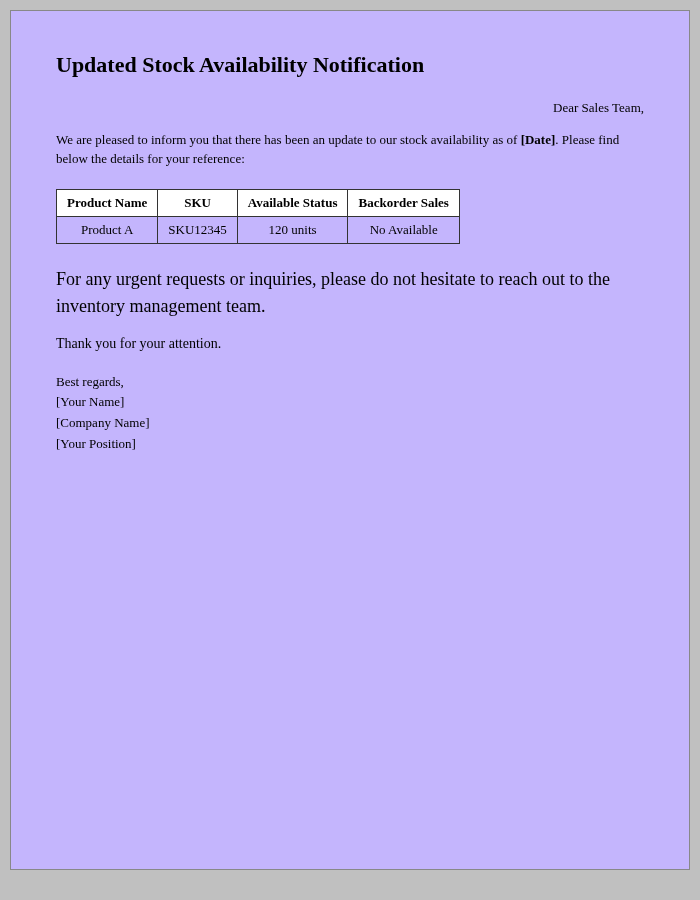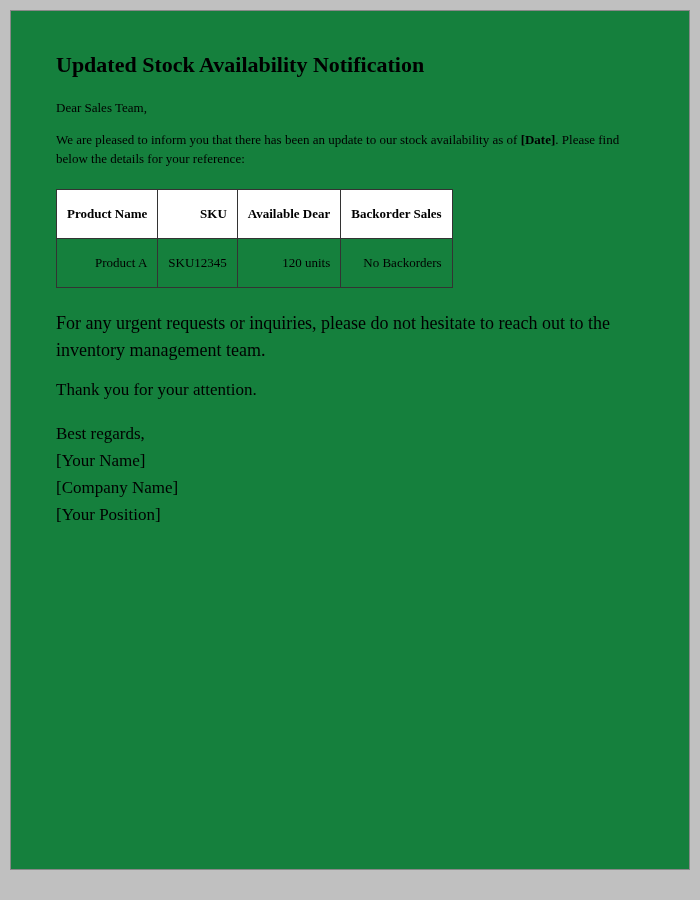--- a/index.html
+++ b/index.html
@@ -12,39 +12,40 @@
       background: #c0c0c0;
       display: flex;
       justify-content: center;
       align-items: flex-start;
       min-height: 900px;
       padding: 10px;
       font-family: Georgia, 'Times New Roman', serif;
     }
 
     .document {
-      background: #15803d;
+      background: #c4b5fd;
       width: 696px;
       min-height: 860px;
       border: 1px solid #888;
       padding: 40px 45px;
     }
 
     .doc-title {
       font-size: 22px;
       font-weight: bold;
       margin-bottom: 20px;
       line-height: 1.3;
       font-family: Georgia, 'Times New Roman', serif;
     }
 
     .greeting {
       font-size: 13px;
       margin-bottom: 14px;
       font-family: Georgia, 'Times New Roman', serif;
+      text-align: right;
     }
 
     .intro-text {
       font-size: 13px;
       margin-bottom: 20px;
       line-height: 1.5;
       font-family: Georgia, 'Times New Roman', serif;
     }
 
     .intro-text strong {
@@ -54,49 +55,49 @@
 
     table {
       border-collapse: collapse;
       margin-bottom: 22px;
       font-size: 13px;
       font-family: Georgia, 'Times New Roman', serif;
     }
 
     table th, table td {
       border: 1px solid #333;
-      padding: 16px 10px;
-      text-align: right;
+      padding: 5px 10px;
+      text-align: center;
       white-space: nowrap;
     }
 
     table th {
       font-weight: bold;
       background: #fff;
     }
 
     table td {
       font-weight: normal;
     }
 
     .footer-text {
       font-size: 18px;
       margin-bottom: 16px;
       line-height: 1.5;
       font-family: Georgia, 'Times New Roman', serif;
     }
 
     .thank-you {
-      font-size: 17px;
+      font-size: 14px;
       margin-bottom: 20px;
       font-family: Georgia, 'Times New Roman', serif;
     }
 
     .signature {
-      font-size: 17px;
+      font-size: 13px;
       line-height: 1.6;
       font-family: Georgia, 'Times New Roman', serif;
     }
   </style>
 </head>
 <body>
 
 <div class="document">
 
   <h1 class="doc-title">Updated Stock Availability Notification</h1>
@@ -106,30 +107,30 @@
   <p class="intro-text">
     We are pleased to inform you that there has been an update to our stock availability as of
     <strong>[Date]</strong>. Please find below the details for your reference:
   </p>
 
   <table>
     <thead>
       <tr>
         <th>Product Name</th>
         <th>SKU</th>
-        <th>Available Dear</th>
+        <th>Available Status</th>
         <th>Backorder Sales</th>
       </tr>
     </thead>
     <tbody>
       <tr>
         <td>Product A</td>
         <td>SKU12345</td>
         <td>120 units</td>
-        <td>No Backorders</td>
+        <td>No Available</td>
       </tr>
     </tbody>
   </table>
 
   <p class="footer-text">For any urgent requests or inquiries, please do not hesitate to reach out to the inventory management team.</p>
 
   <p class="thank-you">Thank you for your attention.</p>
 
   <div class="signature">
     <div>Best regards,</div>

